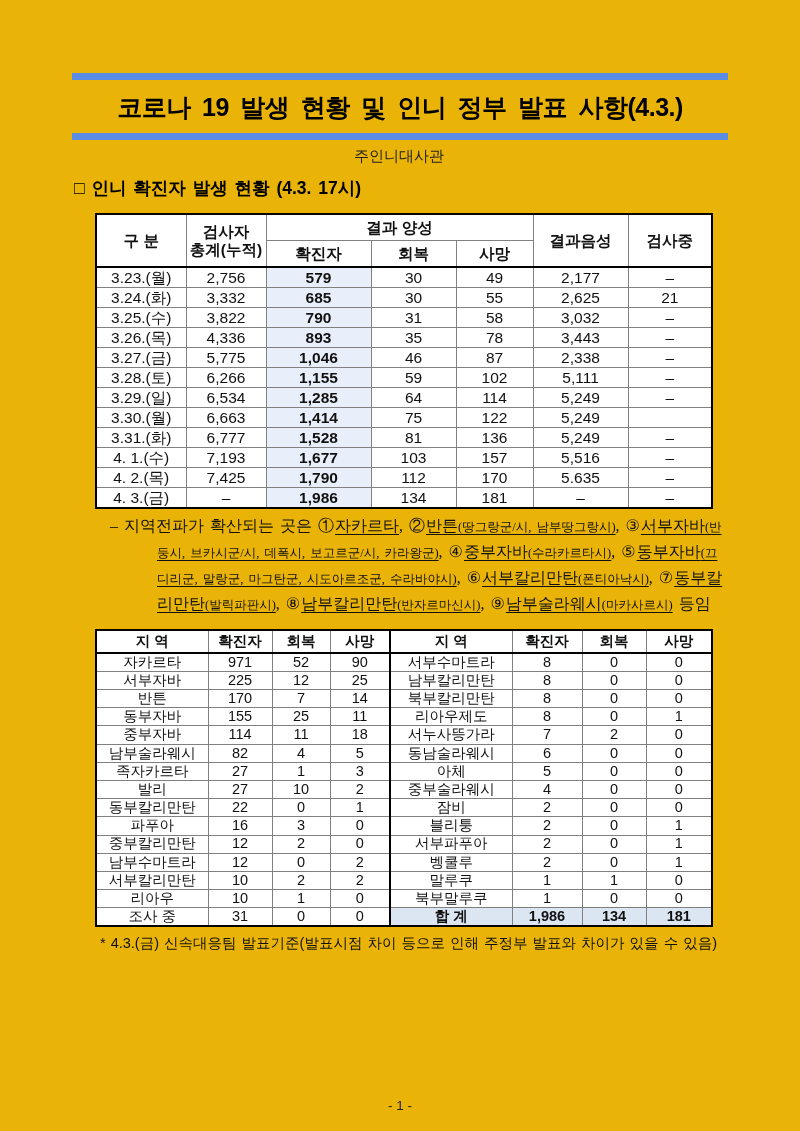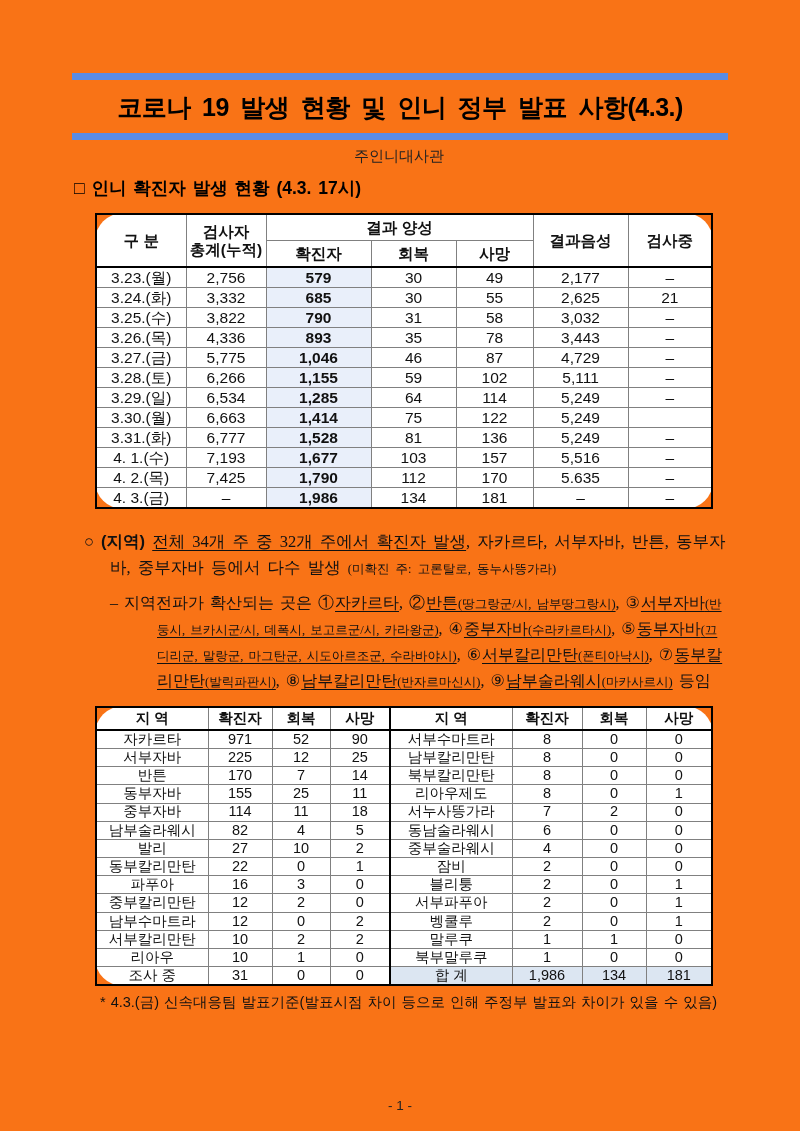--- a/index.html
+++ b/index.html
@@ -1,17 +1,17 @@
 <!DOCTYPE html>
 <html><head>
 <meta charset="utf-8">
 <style>
   html,body{margin:0;padding:0;background:#fff;}
   .page{
-    width:800px;height:1131px;margin:0 auto;background:#f97316;color:#111;
+    width:800px;height:1131px;margin:0 auto;background:#eab308;color:#111;
     font-family:"Liberation Sans",sans-serif;overflow:hidden;position:relative;
     box-sizing:border-box;padding:73px 72px 0 72px;
   }
   
   .banner .bar{height:7px;background:var(--accent,#5b8ce4);}
   .banner h1{
     margin:0;padding:11px 2px 9px 2px;text-align:center;
     font-size:25px;font-weight:bold;letter-spacing:-0.5px;word-spacing:5px;color:#000;
   }
   .byline{text-align:center;font-size:15px;margin:7px 2px 10px 0;color:#222;
@@ -27,33 +27,33 @@
   .hl-strong{font-weight:bold;text-decoration:underline;text-underline-offset:3px;}
   .ul{text-decoration:underline;text-underline-offset:3px;}
   .small{font-size:12.5px;}
   .subline{
     font-family:"Liberation Serif",serif;
     font-size:16px;line-height:1.62;margin:0 0 12px 0;word-spacing:2px;
     padding-left:85px;text-indent:-47px;color:#111;
   }
   .cnum{margin-right:1px;}
   
-  table{border-collapse:collapse;table-layout:fixed;margin-left:23px;background:#fff;border-radius:28px;}
+  table{border-collapse:collapse;table-layout:fixed;margin-left:23px;background:#fff;}
   td,th{border:1px solid #808080;text-align:center;vertical-align:middle;
         overflow:hidden;white-space:nowrap;}
   .t1{width:618px;font-size:15.5px;margin-bottom:4px;border:2px solid #000;}
   .t1 th{font-weight:bold;padding:1px 2px;line-height:1.15;height:23px;}
   .t1 thead tr:last-child th, .t1 thead th[rowspan]{border-bottom:2.5px solid #000;}
   .t1 td{height:19px;padding:0 2px;line-height:1.1;}
   .t1 td.hl{background:var(--colhl,#e9effa);font-weight:bold;}
   .t2{width:616px;font-size:14.5px;border:2px solid #000;}
   .t2 th{font-weight:bold;height:21px;padding:0 2px;border-bottom:2.5px solid #000;}
   .t2 td{height:17.2px;padding:0 2px;line-height:1.05;}
   .t2 .mid{border-left:2.5px solid #000;}
-  .t2 td.total{background:var(--tothl,#dce6f2);font-weight:normal;}
+  .t2 td.total{background:var(--tothl,#dce6f2);font-weight:bold;}
   
   .footnote{font-size:14.5px;margin:7px 0 0 28px;word-spacing:1px;color:#111;
     font-family:"Liberation Sans",sans-serif;}
   .pageno{position:absolute;bottom:18px;left:0;width:100%;text-align:center;
     font-size:13.5px;color:#222;}
 </style>
 </head>
 <body>
 
 <div class="page" style="--accent: #5b8ce4; --colhl: #e9effa; --tothl: #dce6f2;">
@@ -129,21 +129,21 @@
           <td>78</td>
           <td>3,443</td>
           <td>–</td>
         </tr>
         <tr>
           <td>3.27.(금)</td>
           <td>5,775</td>
           <td class="hl">1,046</td>
           <td>46</td>
           <td>87</td>
-          <td>4,729</td>
+          <td>2,338</td>
           <td>–</td>
         </tr>
         <tr>
           <td>3.28.(토)</td>
           <td>6,266</td>
           <td class="hl">1,155</td>
           <td>59</td>
           <td>102</td>
           <td>5,111</td>
           <td>–</td>
@@ -198,21 +198,20 @@
           <td>–</td>
           <td class="hl">1,986</td>
           <td>134</td>
           <td>181</td>
           <td>–</td>
           <td>–</td>
         </tr>
       </tbody>
   </table>
 
-  <p class="bullet" style="margin-top:20px"><span>○</span> <b class="lbl">(지역)</b> <span class="ul">전체 34개 주 중 32개 주에서 확진자 발생</span><span>, 자카르타, 서부자바, 반튼, 동부자바, 중부자바 등에서 다수 발생 </span><span class="small">(미확진 주: 고론탈로, 동누사뜽가라)</span></p>
 
   <p class="subline"><span>–</span> <span>지역전파가 확산되는 곳은 </span><span id="spread-list"><span class="cnum">①</span><span class="ul"><span>자카르타</span></span>, <span class="cnum">②</span><span class="ul"><span>반튼</span><span class="small">(땅그랑군/시, 남부땅그랑시)</span></span>, <span class="cnum">③</span><span class="ul"><span>서부자바</span><span class="small">(반둥시, 브카시군/시, 데폭시, 보고르군/시, 카라왕군)</span></span>, <span class="cnum">④</span><span class="ul"><span>중부자바</span><span class="small">(수라카르타시)</span></span>, <span class="cnum">⑤</span><span class="ul"><span>동부자바</span><span class="small">(끄디리군, 말랑군, 마그탄군, 시도아르조군, 수라바야시)</span></span>, <span class="cnum">⑥</span><span class="ul"><span>서부칼리만탄</span><span class="small">(폰티아낙시)</span></span>, <span class="cnum">⑦</span><span class="ul"><span>동부칼리만탄</span><span class="small">(발릭파판시)</span></span>, <span class="cnum">⑧</span><span class="ul"><span>남부칼리만탄</span><span class="small">(반자르마신시)</span></span>, <span class="cnum">⑨</span><span class="ul"><span>남부술라웨시</span><span class="small">(마카사르시)</span></span> </span><span>등임</span></p>
 
   <table class="t2">
     <colgroup>
       <col style="width:112px">
         <col style="width:64px">
         <col style="width:58px">
         <col style="width:60px">
       <col style="width:122px">
@@ -287,20 +286,30 @@
           <td>남부술라웨시</td>
           <td>82</td>
           <td>4</td>
           <td>5</td>
           <td class="mid">동남술라웨시</td>
           <td>6</td>
           <td>0</td>
           <td>0</td>
         </tr>
         <tr>
+          <td>족자카르타</td>
+          <td>27</td>
+          <td>1</td>
+          <td>3</td>
+          <td class="mid">아체</td>
+          <td>5</td>
+          <td>0</td>
+          <td>0</td>
+        </tr>
+        <tr>
           <td>발리</td>
           <td>27</td>
           <td>10</td>
           <td>2</td>
           <td class="mid">중부술라웨시</td>
           <td>4</td>
           <td>0</td>
           <td>0</td>
         </tr>
         <tr>

